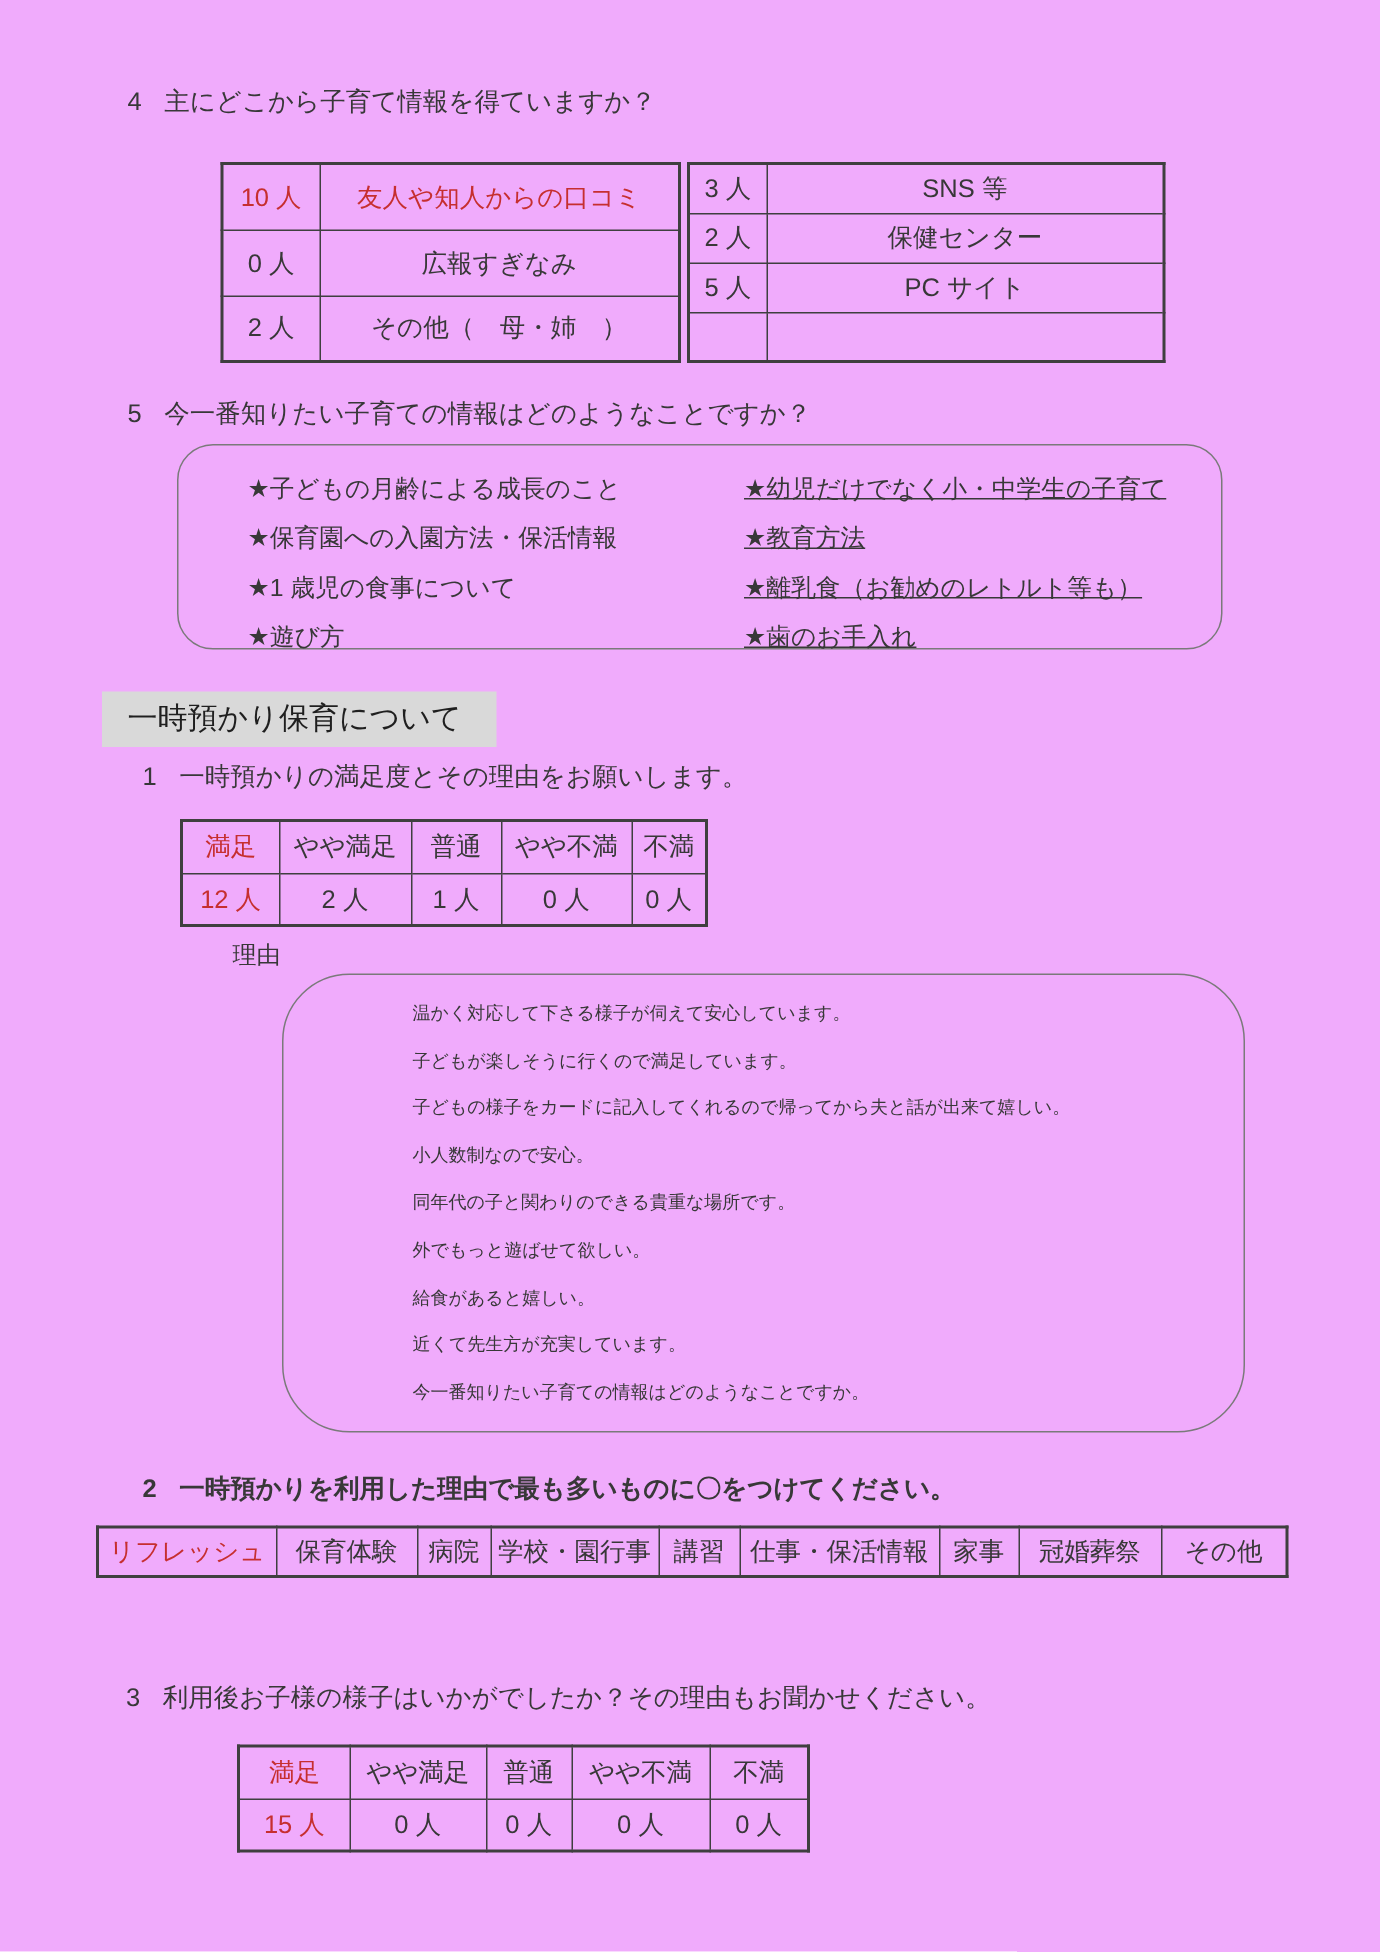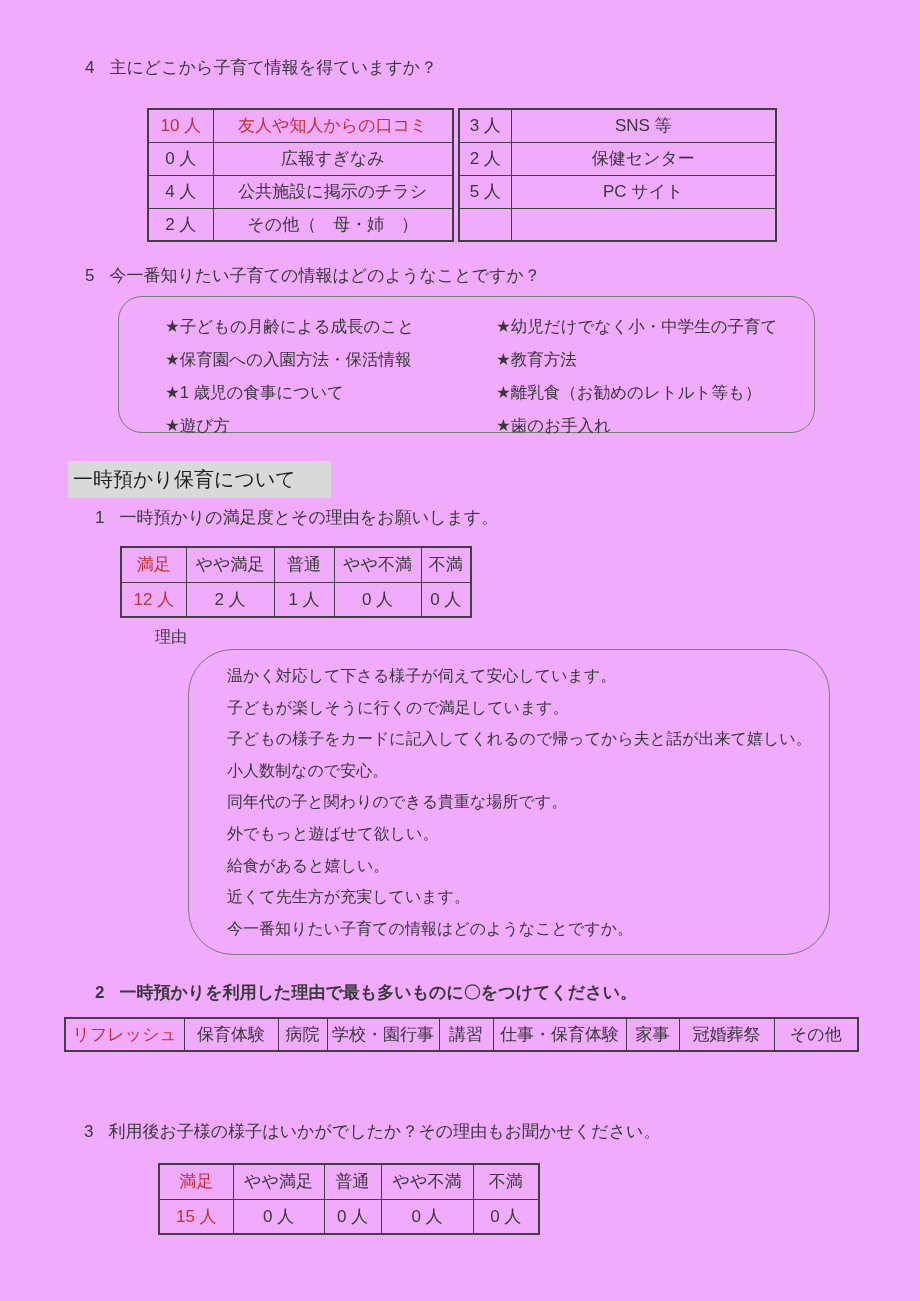--- a/index.html
+++ b/index.html
@@ -45,45 +45,45 @@
   .t-info{position:absolute;left:147px;top:108px;display:flex;gap:4px;}
   .t-info td{height:33px;}
 
   .q5box{
     position:absolute;left:118px;top:296px;width:697px;height:137px;
     border:1.6px solid var(--boxborder);
     border-radius:24px;
   }
   .q5col{position:absolute;top:13px;}
   .q5col.left{left:46px;}
-  .q5col.right{left:377px;}
+  .q5col.right{left:377px;text-decoration:underline;}
   .q5col div{height:33px;line-height:33px;font-size:16.5px;white-space:nowrap;}
 
   .section-header{
     position:absolute;left:68px;top:461px;width:263px;height:37px;
     background:var(--headerbg);
     font-size:20px;line-height:37px;
-    padding-left:5px;
+    padding-left:17px;
     color:#1f1f1f;
     white-space:nowrap;
   }
 
   .t-q1{position:absolute;left:120px;top:546px;}
   .t-q1 td{height:35px;}
 
   .reason-label{position:absolute;left:155px;top:627px;font-size:16px;}
   .reasonbox{
     position:absolute;left:188px;top:649px;width:642px;height:306px;
     border:1.6px solid var(--boxborder);
     border-radius:45px;
     padding:10px 0 0 38px;
     overflow:hidden;
   }
   .reasonbox div{
-    font-size:16px;line-height:31.6px;white-space:nowrap;
+    font-size:12px;line-height:31.6px;white-space:nowrap;margin-left:48px;
   }
 
   .t-q2{position:absolute;left:64px;top:1017px;}
   .t-q2 td{height:33px;font-size:16.5px;}
 
   .t-q3{position:absolute;left:158px;top:1163px;}
   .t-q3 td{height:35px;}
 </style>
 </head>
 <body>
@@ -101,24 +101,20 @@
           <col style="width:240px">
         </colgroup>
       <tbody>
         <tr class="redrow">
           <td>10 人</td>
           <td>友人や知人からの口コミ</td>
         </tr>
         <tr>
           <td>0 人</td>
           <td>広報すぎなみ</td>
-        </tr>
-        <tr>
-          <td>4 人</td>
-          <td>公共施設に掲示のチラシ</td>
         </tr>
         <tr>
           <td>2 人</td>
           <td>その他（　母・姉　）</td>
         </tr>
       </tbody>
     </table>
     <table class="data">
       <colgroup>
           <col style="width:52px">
@@ -226,21 +222,21 @@
         <col style="width:95px">
         <col style="width:84px">
       </colgroup>
     <tbody>
       <tr>
         <td class="red">リフレッシュ</td>
         <td>保育体験</td>
         <td>病院</td>
         <td>学校・園行事</td>
         <td>講習</td>
-        <td>仕事・保育体験</td>
+        <td>仕事・保活情報</td>
         <td>家事</td>
         <td>冠婚葬祭</td>
         <td>その他</td>
       </tr>
     </tbody>
   </table>
 
   <div class="qline" style="left:84px;top:1120px;">
     <span class="qnum">3</span><span>利用後お子様の様子はいかがでしたか？その理由もお聞かせください。</span>
   </div>

